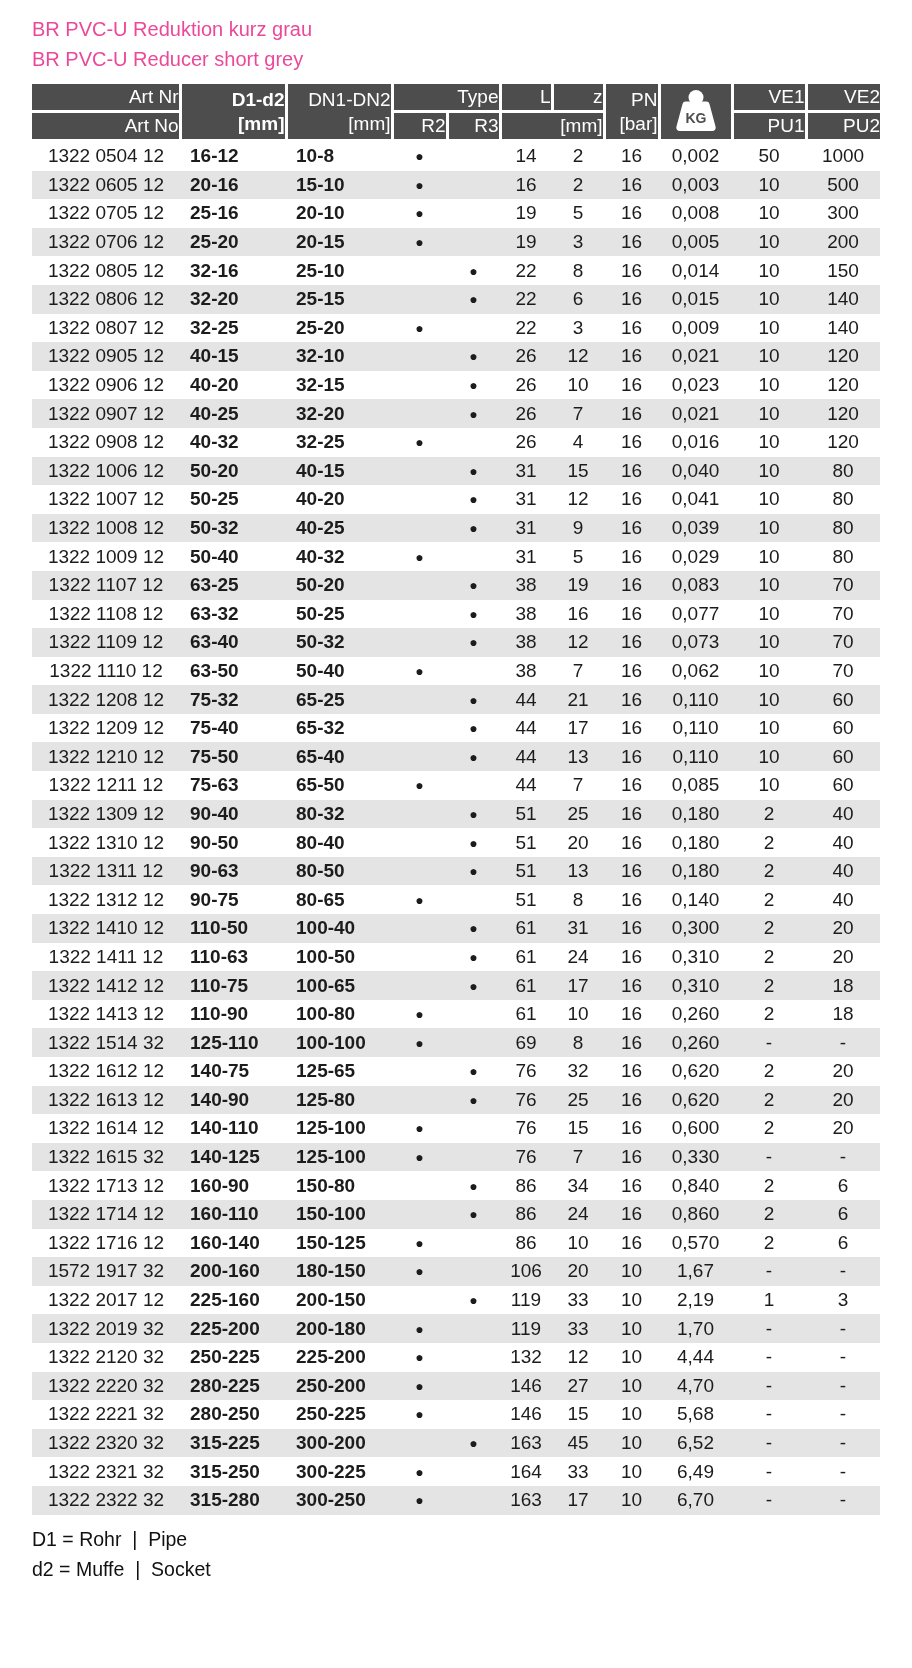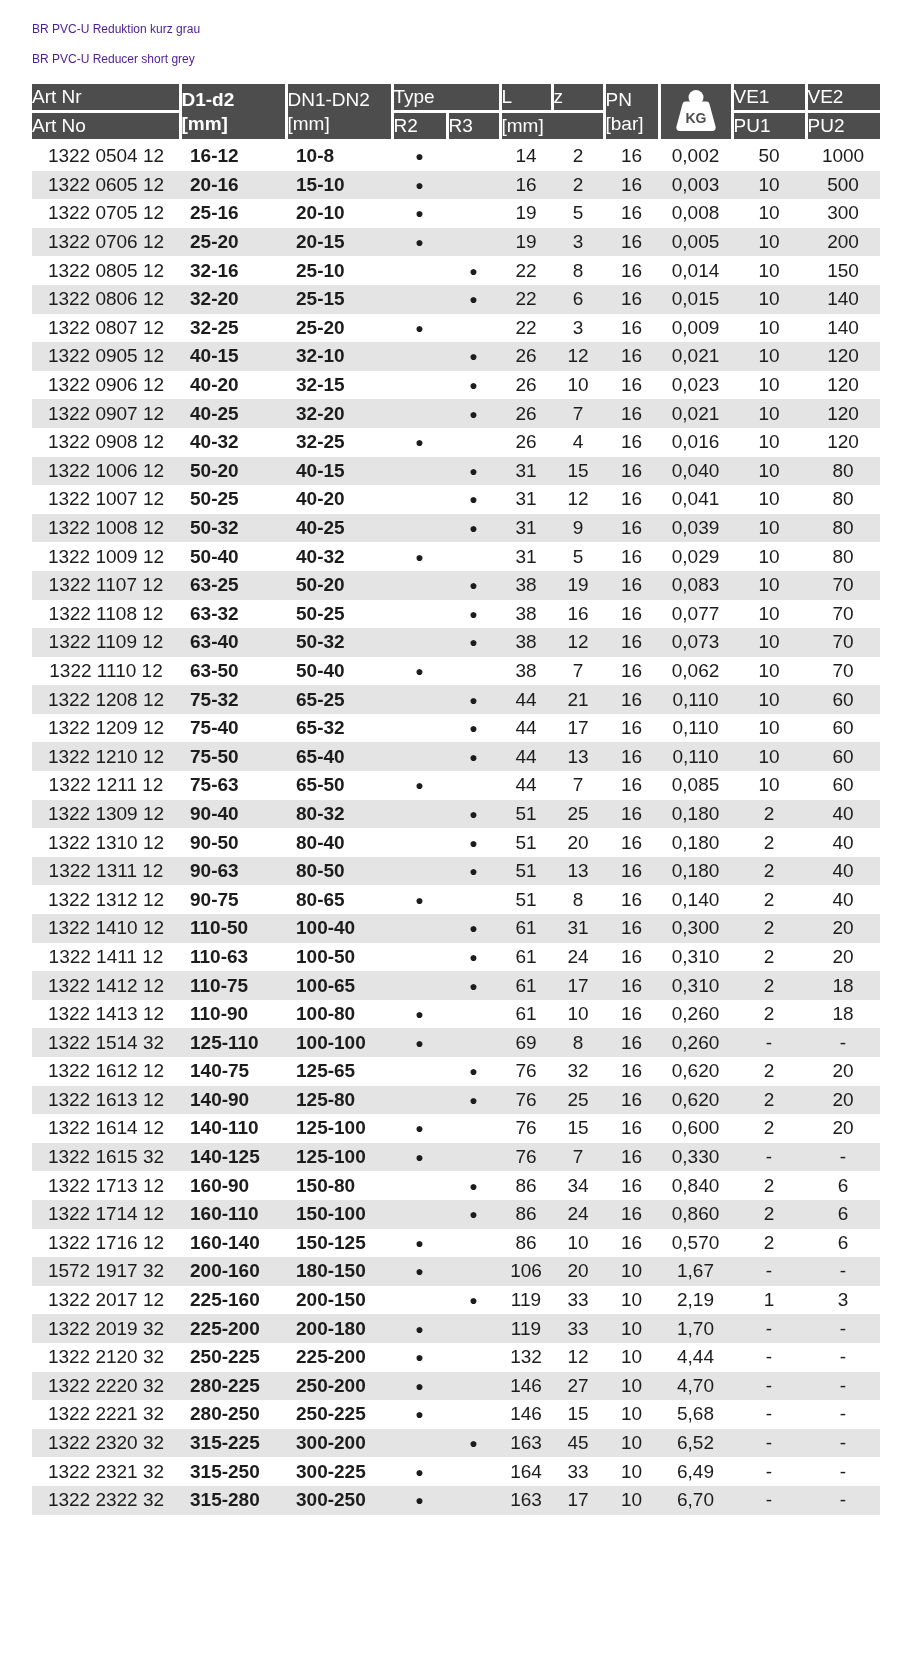--- a/index.html
+++ b/index.html
@@ -11,39 +11,39 @@
     width: 912px;
     height: 1668px;
     font-family: "Liberation Sans", sans-serif;
     color: #1c1c1c;
     overflow: hidden;
   }
   .page {
     padding: 14px 32px 0 32px;
   }
   .title {
-    font-size: 12px;
+    font-size: 20px;
     line-height: 30px;
     font-weight: 400;
-    color: #4c1d95;
+    color: #ec4899;
     white-space: pre;
   }
   table.spec {
     margin-top: 10px;
     width: 848px;
     border-collapse: collapse;
     table-layout: fixed;
   }
   
   thead th {
     background: #4d4d4d;
     color: #ffffff;
     font-weight: 400;
     font-size: 19px;
-    text-align: left;
+    text-align: right;
     vertical-align: middle;
     border: 3px solid #ffffff;
     padding: 0;
     height: 26px;
     line-height: 22px;
   }
   thead tr:first-child th { border-top: 0; }
   thead th:first-child  { border-left: 0; }
   thead th:last-child   { border-right: 0; }
   thead th.two-line { line-height: 24px; }
@@ -755,14 +755,18 @@
           <td>163</td>
           <td>17</td>
           <td>10</td>
           <td>6,70</td>
           <td>-</td>
           <td>-</td>
         </tr>
       </tbody>
   </table>
 
+  <div class="footnotes">
+    <div class="footnote">D1 = Rohr  |  Pipe</div>
+    <div class="footnote">d2 = Muffe  |  Socket</div>
+  </div>
 
 </div>
 
 </body></html>

